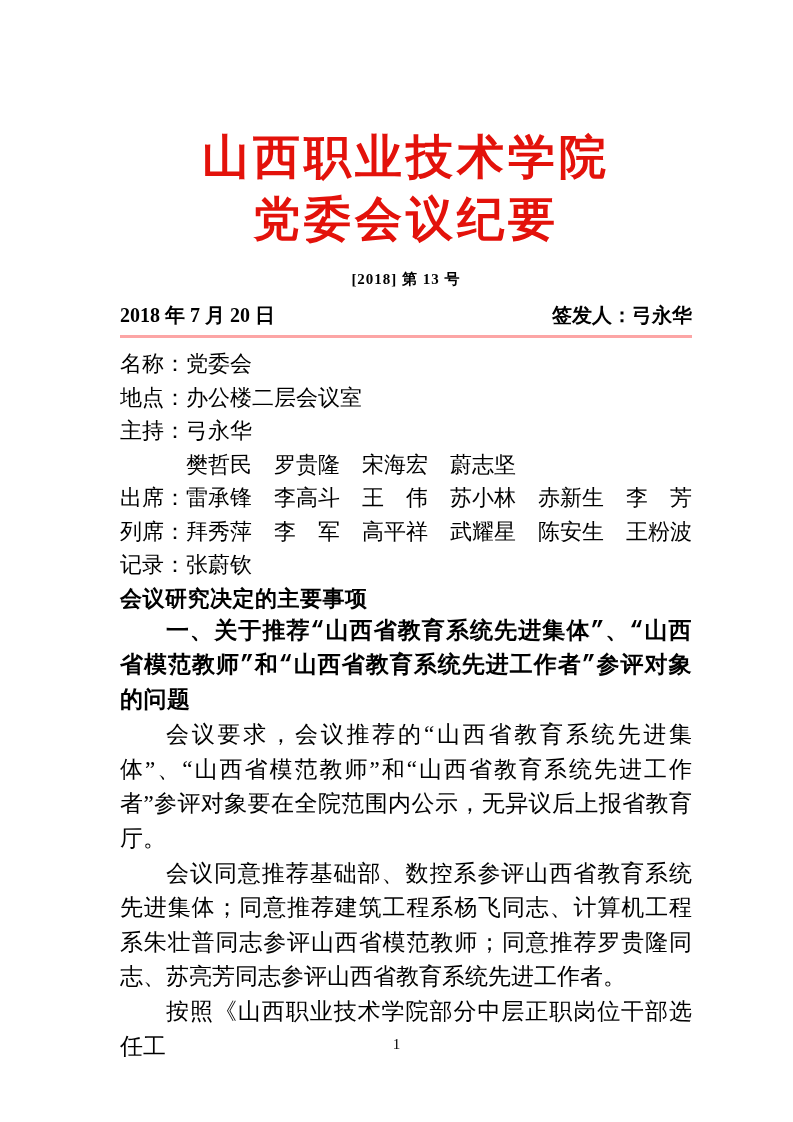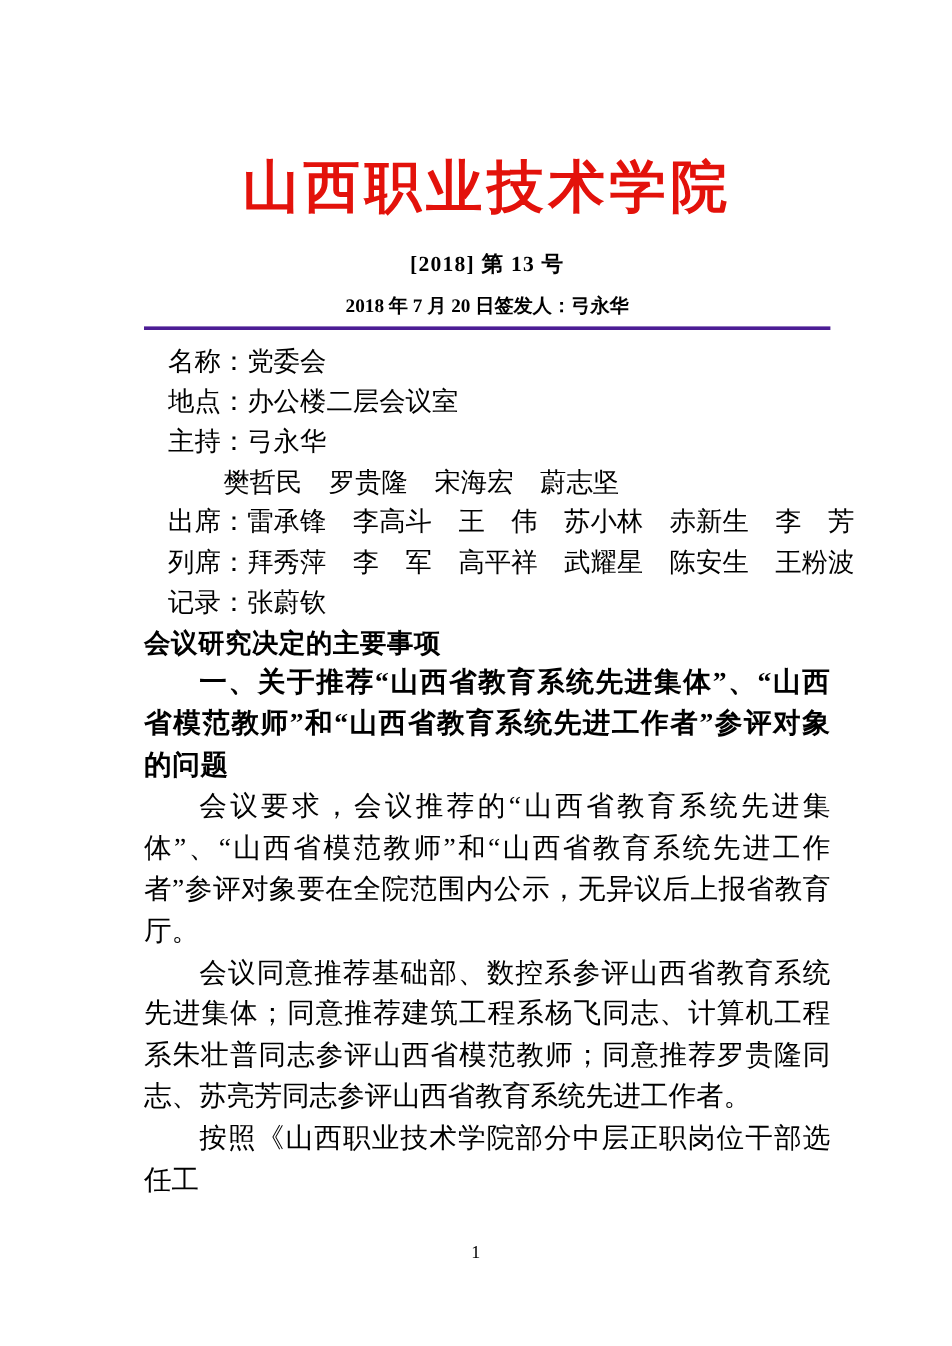--- a/index.html
+++ b/index.html
@@ -19,76 +19,78 @@
     text-align: center;
     color: #e3120b;
     font-weight: bold;
     font-size: 47px;
     line-height: 62px;
     letter-spacing: 4px;
   }
   .doc-number {
     text-align: center;
     font-weight: bold;
-    font-size: 18px;
+    font-size: 15px;
     margin-top: 20px;
     letter-spacing: 1px;
   }
   .date-row {
     display: flex;
-    justify-content: center;
+    justify-content: space-between;
     align-items: baseline;
     font-weight: bold;
-    font-size: 16px;
+    font-size: 20px;
     margin-top: 13px;
     padding-bottom: 6px;
-    border-bottom: 3px solid #4c1d95;
+    border-bottom: 3px solid #fca5a5;
   }
   .fields {
     margin-top: 9px;
     font-size: 22px;
     line-height: 33.5px;
   }
-  .field-row { white-space: nowrap; margin-left: 20px; }
+  .field-row { white-space: nowrap; }
   .field-continuation { margin-left: 66px; }
   .section-heading {
     font-family: "Liberation Sans", sans-serif;
     font-weight: 700;
     font-size: 22px;
     line-height: 33px;
     letter-spacing: 0.5px;
   }
   .body-text p {
     margin: 0;
     font-size: 23px;
     line-height: 34.6px;
     text-indent: 2em;
     text-align: justify;
   }
   .body-text p.heading {
     font-weight: bold;
     letter-spacing: 0.5px;
+    font-family: Liberation Mono, monospace;
   }
   .page-number {
     position: absolute;
     left: 0;
     right: 0;
     top: 1036px;
     text-align: center;
     font-size: 15px;
   }
 </style>
 </head>
 <body>
 
 <div class="page">
   <div class="content">
 
     <div class="title">
       <div>山西职业技术学院</div>
+      <div>党委会议纪要</div>
     </div>
 
     <div class="doc-number">[2018] 第 13 号</div>
 
     <div class="date-row">
       <span>2018 年 7 月 20 日</span>
       <span>签发人：弓永华</span>
     </div>
 
     <div class="fields">

